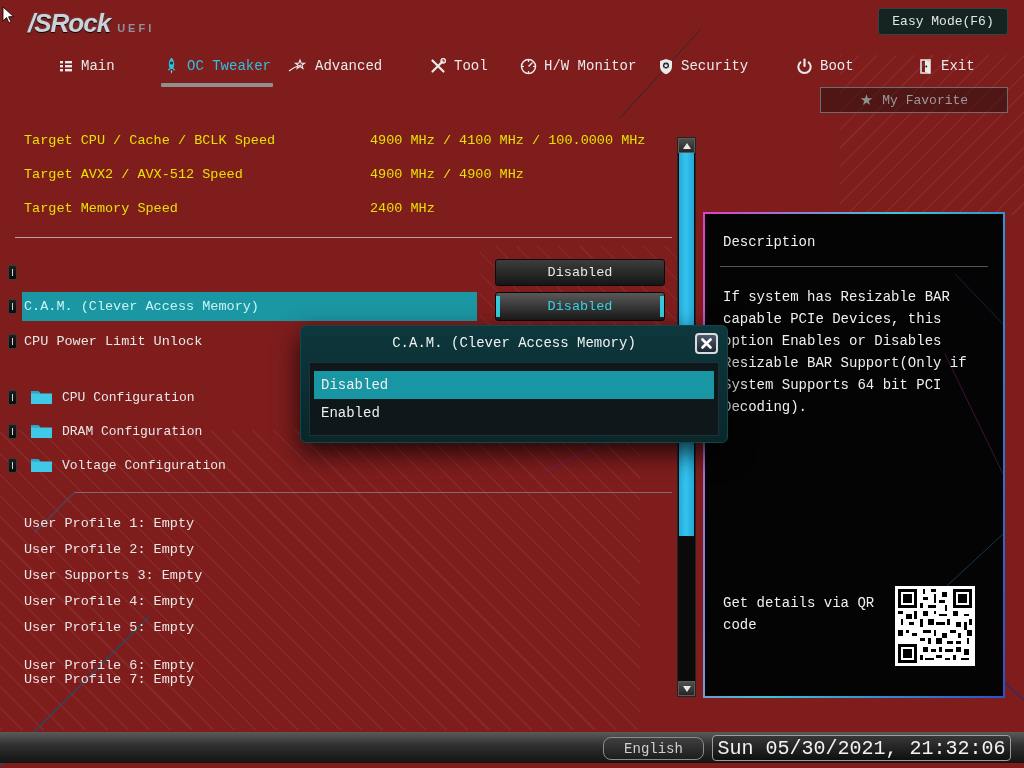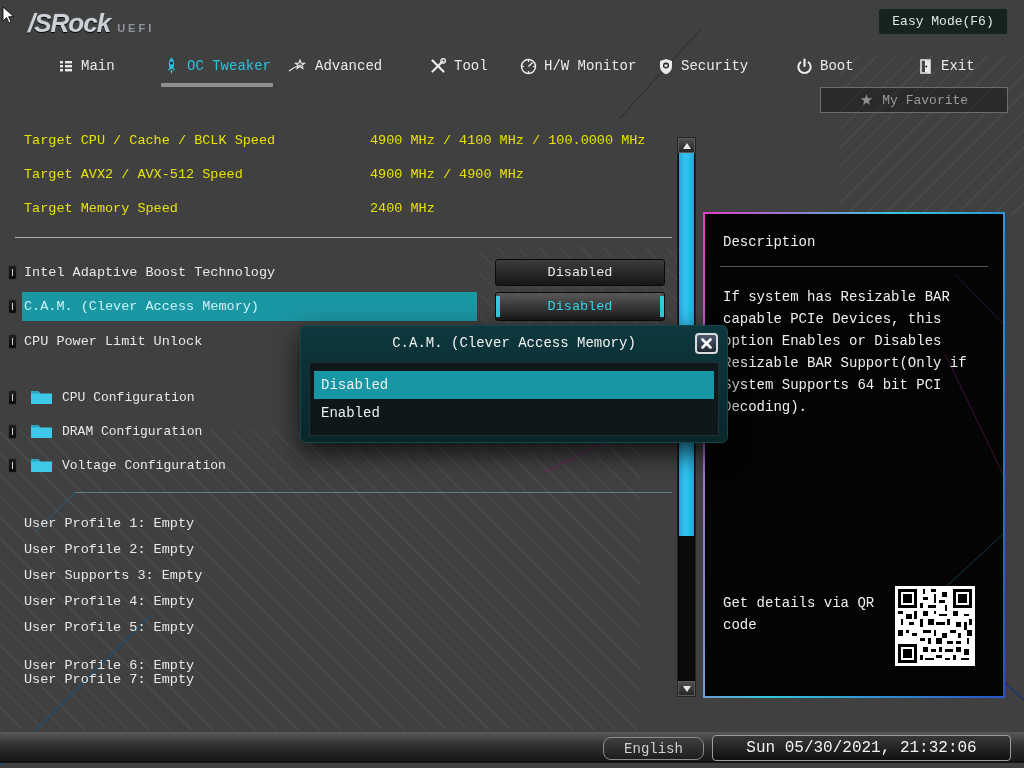--- a/index.html
+++ b/index.html
@@ -1,18 +1,18 @@
 <!DOCTYPE html>
 <html><head>
 <meta charset="utf-8">
 <style>
   * { box-sizing: border-box; margin: 0; padding: 0; }
   html,body { background:#000; }
   body { font-family: "Liberation Mono", "DejaVu Sans Mono", monospace; }
-  #screen { position:relative; width:1024px; height:768px; background:#404040; overflow:hidden; }
+  #screen { position:relative; width:1024px; height:768px; background:#7f1d1d; overflow:hidden; }
 
   .abs { position:absolute; }
 
   
   .hatch { position:absolute; pointer-events:none; }
   .hatch-45 { background: repeating-linear-gradient(45deg, rgba(255,255,255,0.055) 0 1.5px, transparent 1.5px 15px); }
   .hatch-135 { background: repeating-linear-gradient(135deg, rgba(255,255,255,0.05) 0 1.5px, transparent 1.5px 13px); }
 
   
   .logo-main { font-family:"Liberation Sans", sans-serif; font-style:italic; font-weight:bold; font-size:26px; color:#cdd2d8; text-shadow:0 1px 1px #000, 0 0 2px #6a7077; letter-spacing:-1px; }
@@ -68,21 +68,21 @@
   .dialog { position:absolute; left:300px; top:325px; width:428px; height:118px; border-radius:6px; background:linear-gradient(180deg,#0d383d,#0a2629); border:1px solid #11474c; box-shadow:0 10px 26px rgba(0,0,0,0.75); }
   .dialog-title { position:absolute; left:0; right:0; top:9px; text-align:center; font-size:14px; color:#f2f2f2; }
   .dialog-close { position:absolute; right:9px; top:7px; width:23px; height:21px; border-radius:4px; background:linear-gradient(180deg,#4d5a6e,#1f2732); border:2px solid #dcdcdc; display:flex; align-items:center; justify-content:center; cursor:default; }
   .dialog-list { position:absolute; left:8px; right:8px; top:36px; height:74px; background:#0e171a; border:1px solid #1f3136; padding:4px; }
   .dialog-opt { height:28px; display:flex; align-items:center; padding-left:7px; font-size:14px; color:#efefef; cursor:default; }
   .dialog-opt.selected { background:#1996a3; margin-top:4px; }
 
   
   .bottombar { position:absolute; left:0; top:732px; width:1024px; height:31px; background:linear-gradient(180deg,#5a5a5a,#2e2e2e 45%,#141414); }
   .lang-btn { position:absolute; left:603px; top:5px; width:101px; height:23px; border:1px solid #8c8c8c; border-radius:8px; background:linear-gradient(180deg,#3f3f3f,#1d1d1d); color:#cfcfcf; font-size:14px; display:flex; align-items:center; justify-content:center; }
-  .datetime { position:absolute; left:712px; top:3px; width:299px; height:26px; border:1px solid #9c9c9c; border-radius:4px; background:linear-gradient(180deg,#383838,#0f0f0f); color:#f2f2f2; font-size:16px; display:flex; align-items:center; justify-content:center; white-space:nowrap; }
+  .datetime { position:absolute; left:712px; top:3px; width:299px; height:26px; border:1px solid #9c9c9c; border-radius:4px; background:linear-gradient(180deg,#383838,#0f0f0f); color:#f2f2f2; font-size:20px; display:flex; align-items:center; justify-content:center; white-space:nowrap; }
 </style>
 </head>
 <body>
 
 <div id="screen">
 
   <div class="hatch hatch-45" style="left:0;top:430px;width:640px;height:300px;"></div>
   <div class="hatch hatch-135" style="left:840px;top:55px;width:184px;height:160px;"></div>
   <div class="hatch hatch-45" style="left:480px;top:246px;width:212px;height:92px;opacity:.8;"></div>
   <svg class="abs" style="left:0;top:0;" width="1024" height="768">
@@ -195,21 +195,20 @@
     <span class="val">4900 MHz / 4900 MHz</span>
   </div>
   <div class="inforow" style="left:24px;top:201px;">
     <span>Target Memory Speed</span>
     <span class="val">2400 MHz</span>
   </div>
 
   <div class="divider" style="left:15px;top:237px;width:657px;background:rgba(200,210,215,0.75);"></div>
 
   <span class="marker" style="left:8px;top:265px;"></span>
-  <div class="abs opt-label" style="left:24px;top:265px;">Intel Adaptive Boost Technology</div>
   <div class="btn-value" style="left:495px;top:259px;width:170px;height:27px;">
     <span>Disabled</span>
   </div>
 
   <div class="hl-row" style="left:22px;top:292px;width:455px;height:29px;">
     <span class="opt-label" style="position:absolute;left:2px;top:7px;">C.A.M. (Clever Access Memory)</span>
   </div>
   <span class="marker" style="left:8px;top:299px;"></span>
   <div class="btn-value selected" style="left:495px;top:292px;width:170px;height:29px;">
     <span>Disabled</span>

